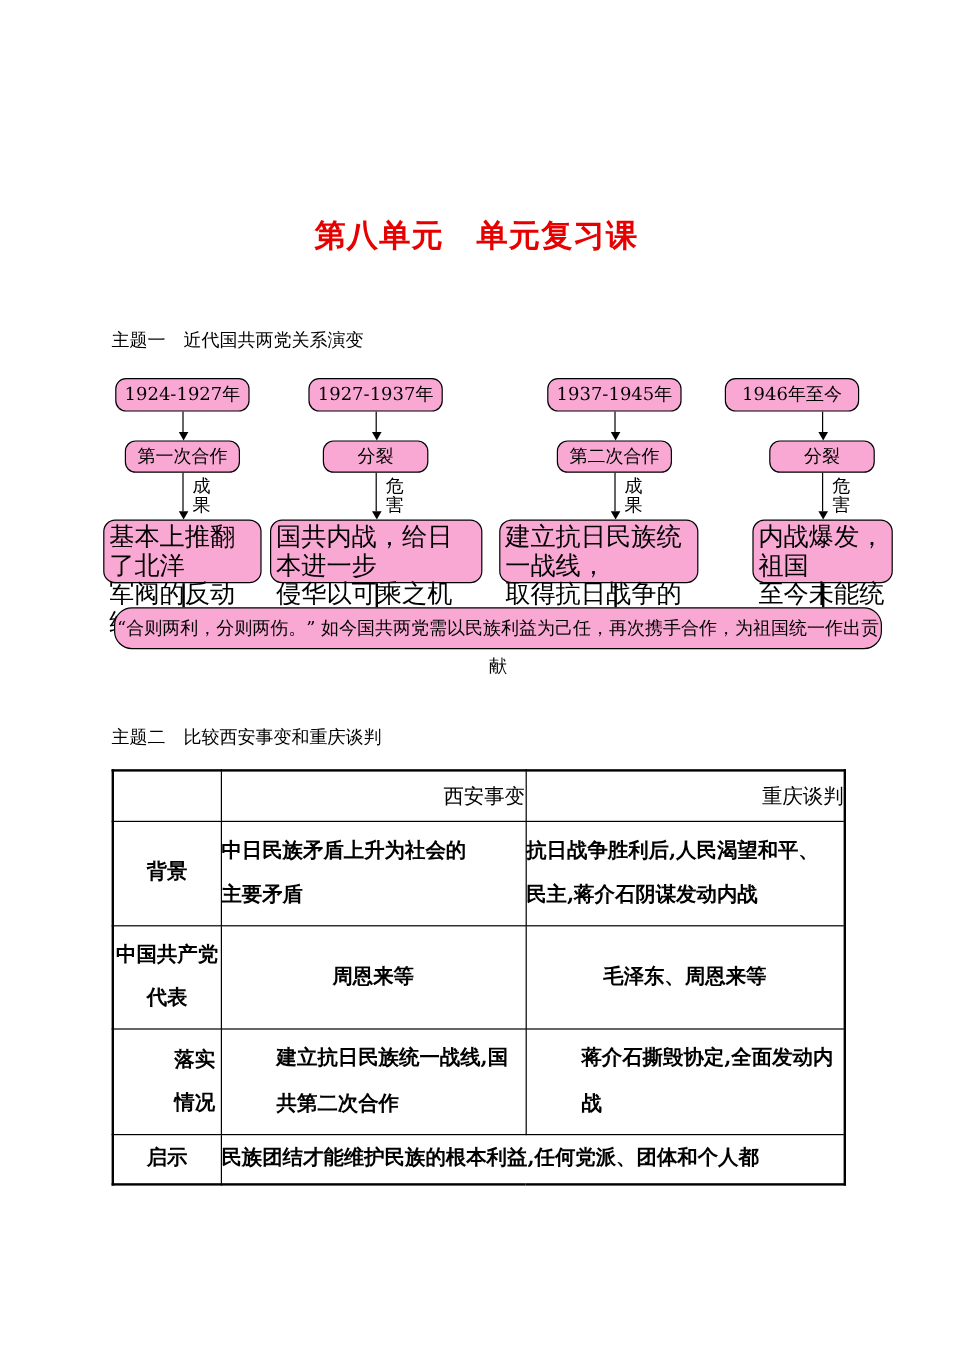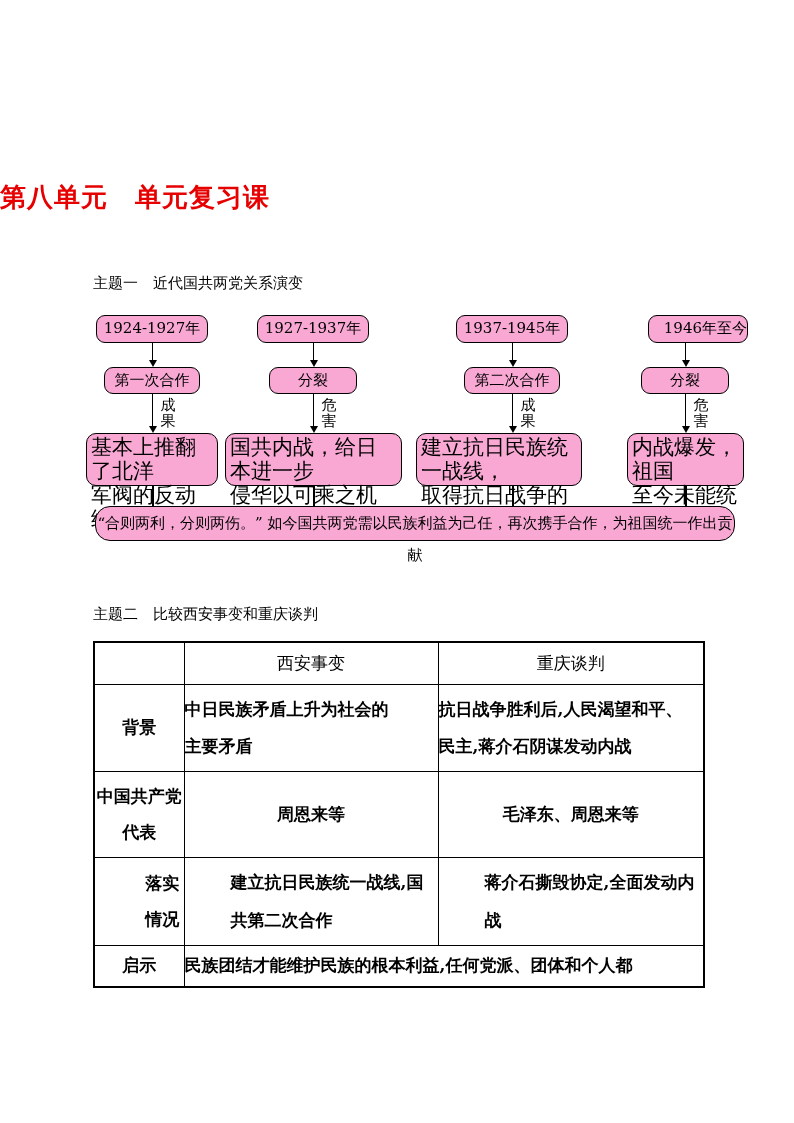--- a/index.html
+++ b/index.html
@@ -1,20 +1,20 @@
 <!DOCTYPE html>
 <html><head>
 <meta charset="utf-8">
 <style>
   html,body{margin:0;padding:0;background:#ffffff;}
   .page{position:relative;width:794px;height:1123px;background:#fff;margin:0 auto;
         font-family:"DejaVu Serif",serif;color:#000;overflow:hidden;}
 
   .doc-title{position:absolute;left:0;right:0;top:181px;height:32px;line-height:32px;
-             text-align:left;font-family:"DejaVu Sans",sans-serif;
+             text-align:center;font-family:"DejaVu Sans",sans-serif;
              font-size:26px;font-weight:bold;letter-spacing:1px;}
 
   .heading{position:absolute;left:93px;font-family:"DejaVu Sans",sans-serif;
            font-size:15px;line-height:26px;}
   #heading1{top:270px;}
   #heading2{top:601px;}
 
   
   .box{position:absolute;box-sizing:border-box;border:1.5px solid #000;background:#f9a8d4;}
   .year,.coop{border-radius:9px;text-align:center;font-size:15px;}
@@ -33,21 +33,21 @@
   .a2{top:394px;height:39px;}
 
   .vlabel{position:absolute;top:397px;width:16px;font-size:15px;line-height:16px;
           text-align:center;word-break:break-all;}
   .vline{position:absolute;top:486px;width:1.5px;height:20px;background:#000;}
 
   
   .cmp{position:absolute;left:93px;top:641px;width:610px;border-collapse:collapse;
        table-layout:fixed;font-size:17px;border:2px solid #000;}
   .cmp th,.cmp td{border:1px solid #000;padding:0;vertical-align:middle;font-weight:bold;}
-  .cmp th{font-weight:normal;text-align:center;}
+  .cmp th{font-weight:normal;text-align:right;}
   .rh  td,.rh  th{height:41px;}
   .rr1 td{height:86px;}
   .rr2 td{height:85px;}
   .rr3 td{height:42px;}
   .rr4 td{height:87px;padding-left:46px;}
   .rr5 td{height:40px;}
   .lab{text-align:center;white-space:pre-line;line-height:2.1;margin-top:20px;}
   .cl{text-align:left;padding:0 8px;white-space:pre-line;line-height:2.2;}
   .cc{text-align:center;white-space:pre-line;line-height:2.2;}
 </style>
@@ -98,21 +98,21 @@
   <div class="box coop" style="left:464px;width:96px;">第二次合作</div>
   <div class="varrow a2" style="left:508px;">
       <div class="shaft"></div>
       <div class="ahead"></div>
     </div>
   <div class="vlabel" style="left:520px;">成果</div>
   <div class="box result" style="left:416px;width:166px;">建立抗日民族统一战线，
 取得抗日战争的完全胜利</div>
   <div class="vline" style="left:512px;"></div>
 
-  <div class="box year" style="left:648px;width:100px;text-align:right;">1946年至今</div>
+  <div class="box year" style="left:604px;width:112px;">1946年至今</div>
   <div class="varrow a1" style="left:681px;">
       <div class="shaft"></div>
       <div class="ahead"></div>
     </div>
   <div class="box coop" style="left:641px;width:88px;">分裂</div>
   <div class="varrow a2" style="left:681px;">
       <div class="shaft"></div>
       <div class="ahead"></div>
     </div>
   <div class="vlabel" style="left:693px;">危害</div>

